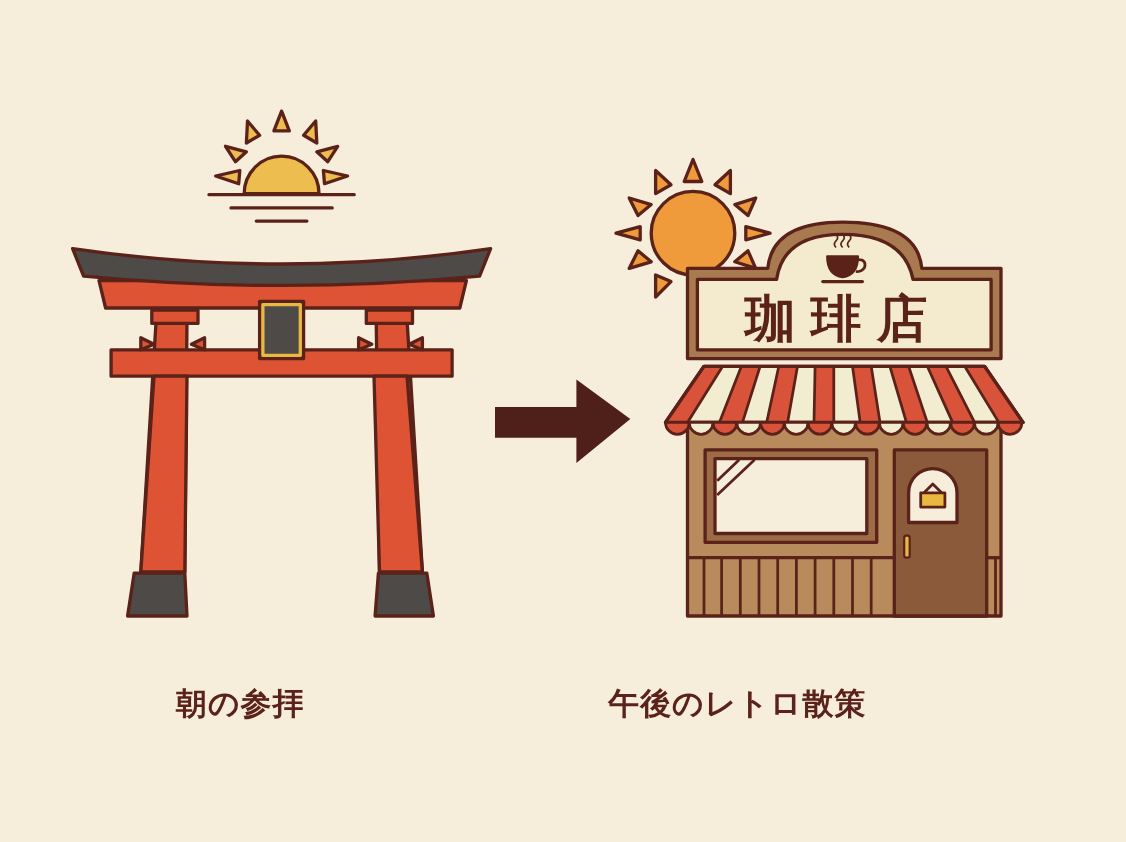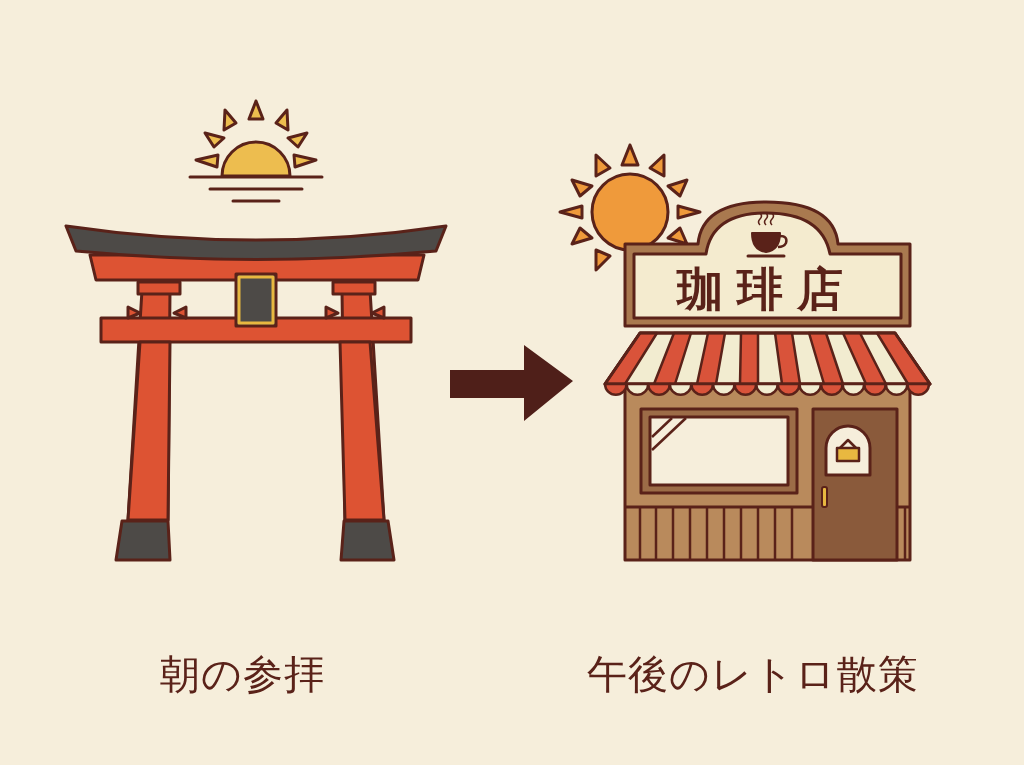--- a/index.html
+++ b/index.html
@@ -6,25 +6,25 @@
     body {
       width:1024px; height:765px; overflow:hidden;
       background:#f6eedb;
       position:relative;
       font-family:"DejaVu Sans", sans-serif;
     }
     #scene { position:absolute; left:0; top:0; width:1024px; height:765px; }
     .caption {
       position:absolute; top:612px; height:56px;
       font-family:"DejaVu Sans", sans-serif;
-      font-weight:normal; font-size:40px; line-height:56px;
-      color:#5a2219; letter-spacing:1px; white-space:nowrap;margin-top:34px;
+      font-weight:bold; font-size:28px; line-height:56px;
+      color:#5a2219; letter-spacing:1px; white-space:nowrap;
     }
     #caption-left { left:160px; }
-    #caption-right { left:587px; }
+    #caption-right { left:553px; }
   </style>
 </head>
 <body>
 
 <svg id="scene" viewBox="0 0 1024 765" xmlns="http://www.w3.org/2000/svg">
 
   <g stroke="#5a2219" stroke-width="3" stroke-linejoin="round">
 
     <g fill="#edbd4f">
       <polygon points="256,101 249,119 263,119"></polygon>

